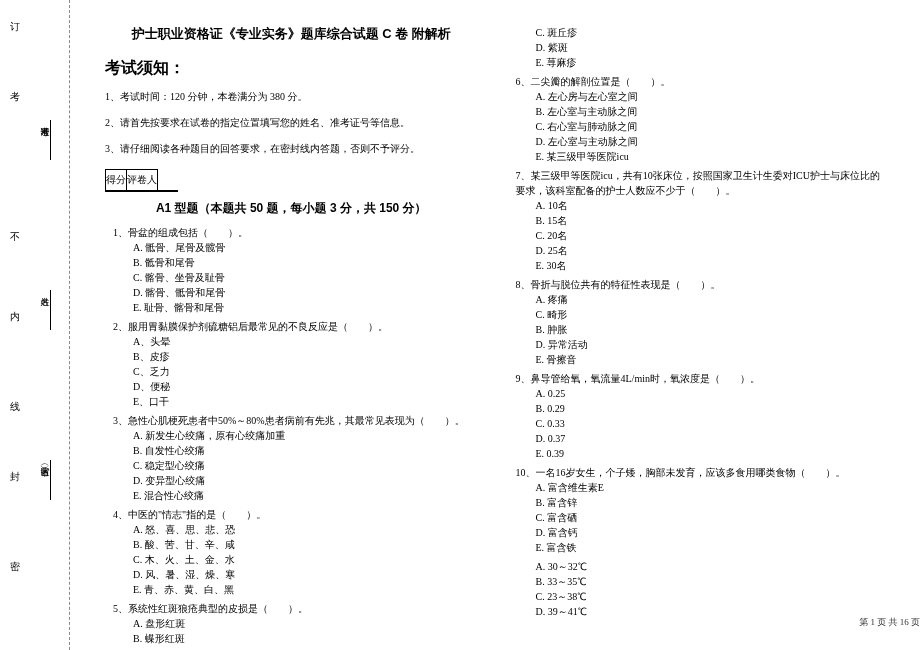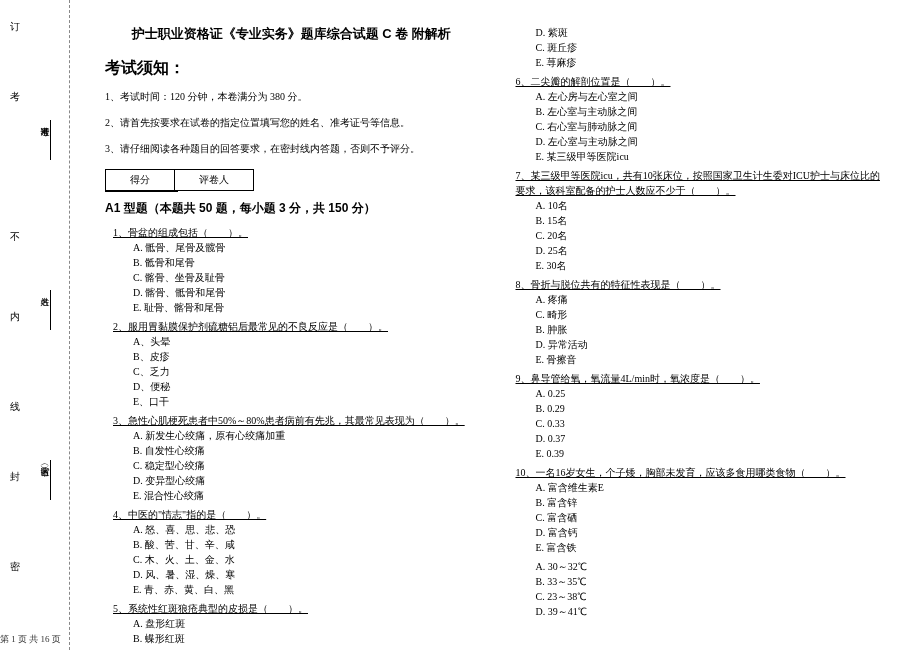--- a/index.html
+++ b/index.html
@@ -68,56 +68,55 @@
       margin-bottom: 10px;
       line-height: 1.6;
     }
     .score-table {
       display: flex;
       margin-bottom: 8px;
       margin-top: 12px;
     }
     .score-cell {
       border: 1px solid #000;
-      padding: 3px 24px;
+      padding: 3px 0;
       font-size: 10px;
       margin-right: -1px;
     }
     .score-cell-empty {
       border: 1px solid #000;
       width: 40px;
       margin-right: -1px;
     }
     .section-title {
-      text-align: left;
+      text-align: center;
       font-size: 12px;
       font-weight: bold;
       margin: 6px 0 8px 0;
       font-family: "SimHei", "黑体", sans-serif;
     }
     .question {
       margin-bottom: 4px;
       line-height: 1.5;
     }
     .question-stem {
       font-size: 10px;
       padding-left: 8px;
-      text-decoration: underline;
     }
     .option {
       font-size: 10px;
       padding-left: 28px;
       line-height: 1.5;
     }
     .footer {
       position: absolute;
-      bottom: 4px;
+      bottom: 21px;
       left: 0;
       width: 100%;
-      text-align: left;
+      text-align: right;
       font-size: 9px;
       color: #333;
     }
     .bind-char {
       position: absolute;
       font-size: 10px;
       left: 10px;
     }
   </style>
 </head>
@@ -198,22 +197,22 @@
             <div class="question-stem">5、系统性红斑狼疮典型的皮损是（　　）。</div>
             <div class="option">A. 盘形红斑</div>
             <div class="option">B. 蝶形红斑</div>
           </div>
         </div>
     </div>
 
     <div class="column">
       <div id="right-questions">
           <div class="question">
+            <div class="option">C. 斑丘疹</div>
             <div class="option">D. 紫斑</div>
-            <div class="option">C. 斑丘疹</div>
             <div class="option">E. 荨麻疹</div>
           </div>
           <div class="question">
             <div class="question-stem">6、二尖瓣的解剖位置是（　　）。</div>
             <div class="option">A. 左心房与左心室之间</div>
             <div class="option">B. 左心室与主动脉之间</div>
             <div class="option">C. 右心室与肺动脉之间</div>
             <div class="option">D. 左心室与主动脉之间</div>
             <div class="option">E. 某三级甲等医院icu</div>
           </div>

